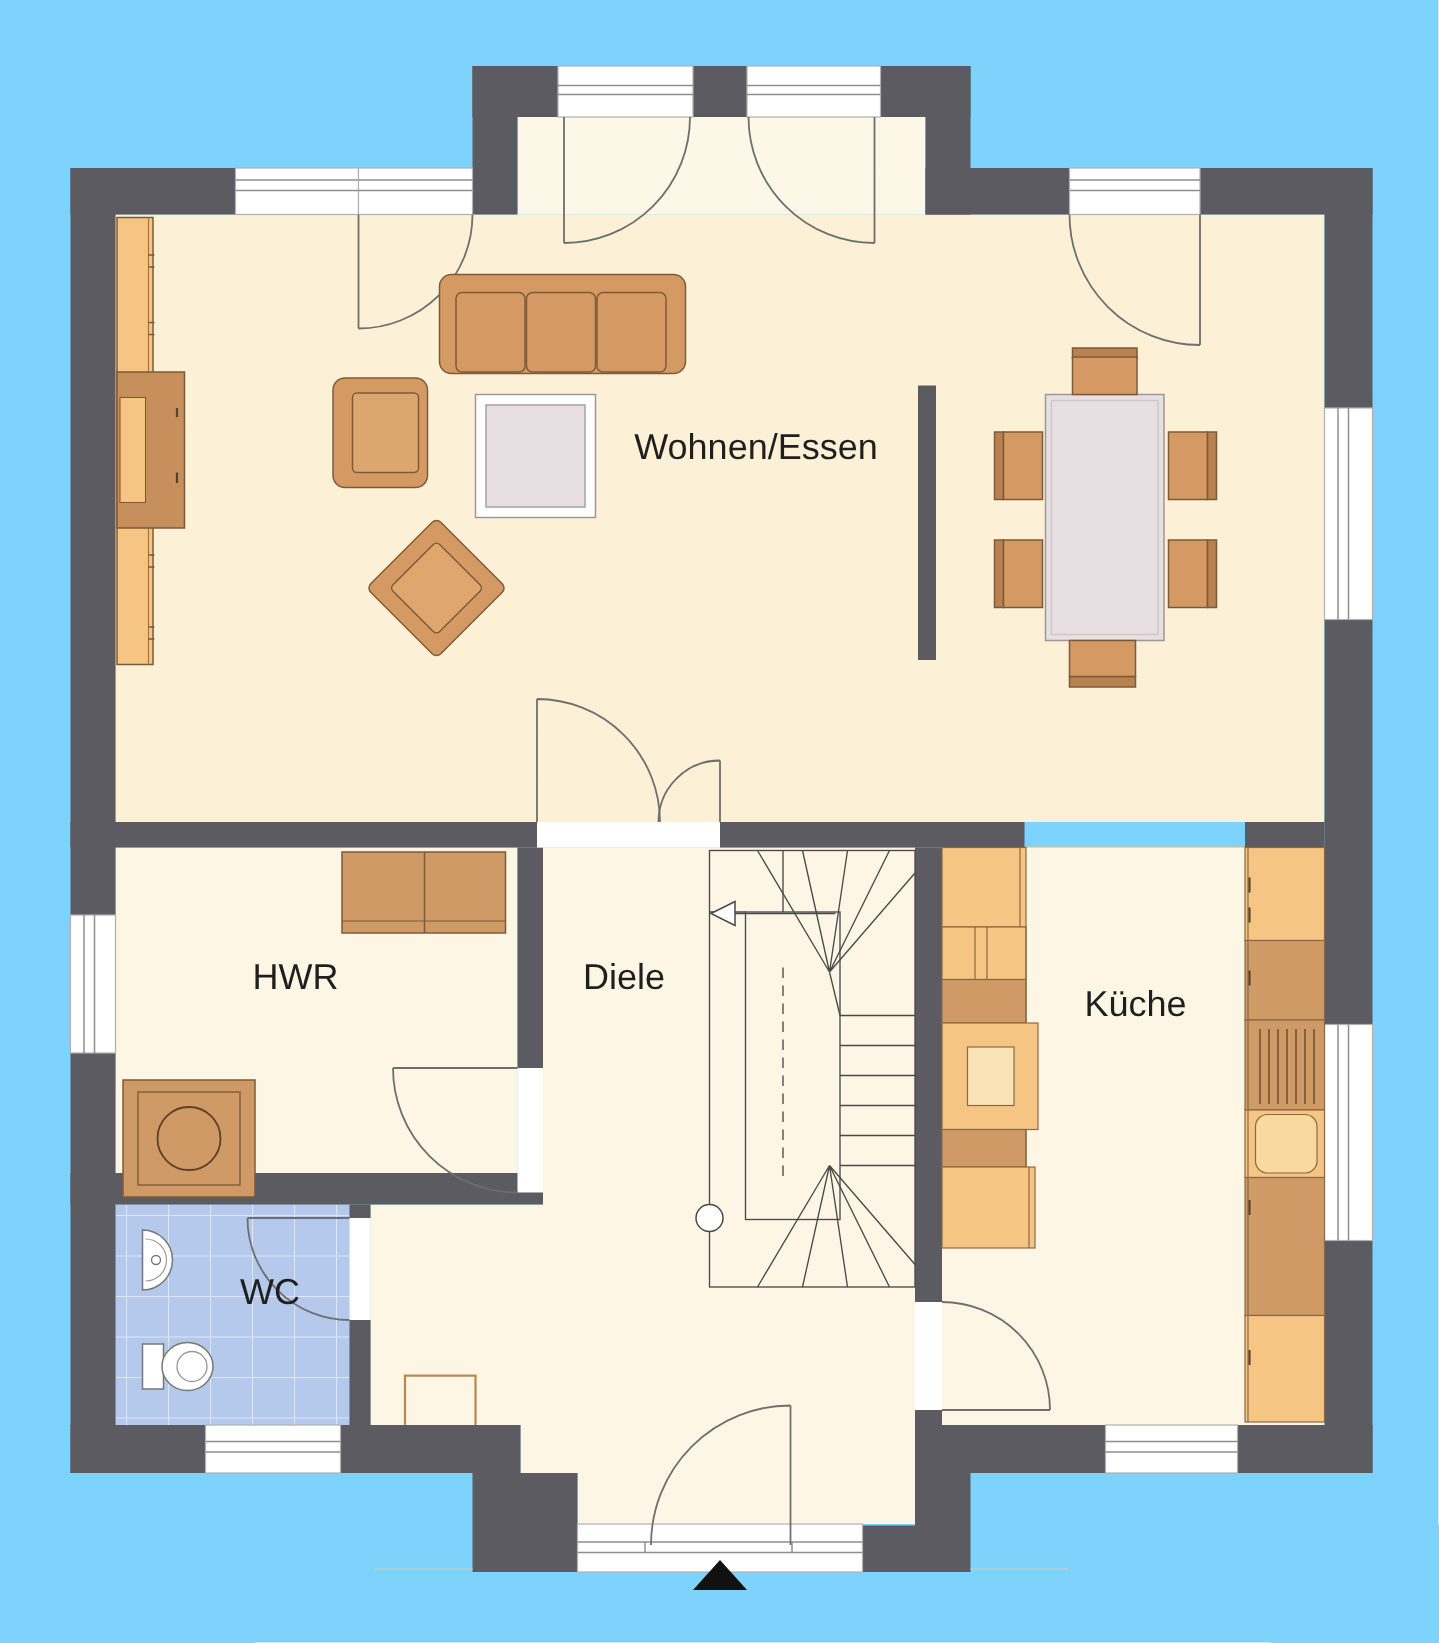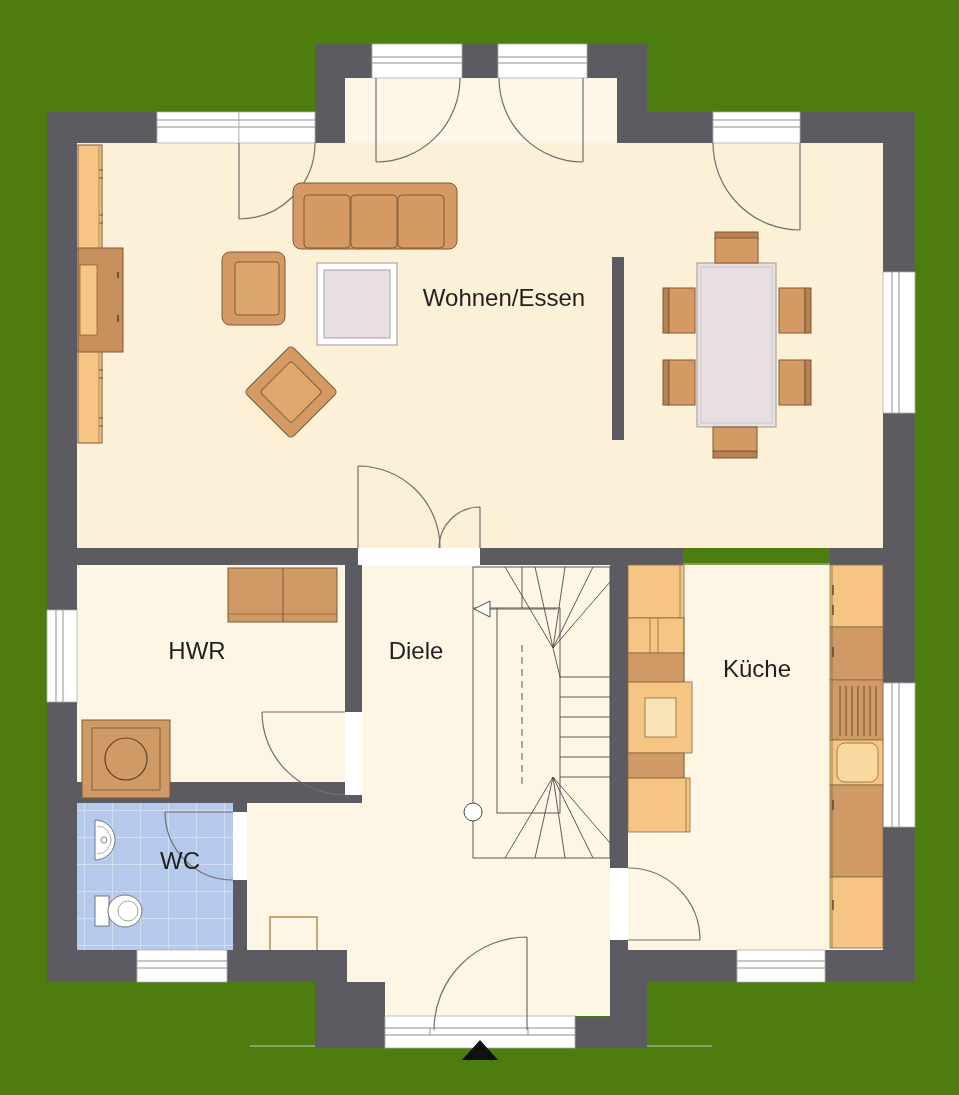--- a/index.html
+++ b/index.html
@@ -1,16 +1,16 @@
 <!DOCTYPE html>
 <html><head>
 <meta charset="utf-8">
 <style>
   html,body{margin:0;padding:0;background:#ffffff;}
-  .plan-wrap{position:relative;width:959px;height:1095px;background:#4d7c0f;overflow:hidden;
+  .plan-wrap{position:relative;width:959px;height:1095px;background:#7dd3fc;overflow:hidden;
              font-family:"Liberation Sans", sans-serif;}
   .plan-wrap svg{position:absolute;left:0;top:0;}
   text.room-label{font-family:"Liberation Sans", sans-serif;font-size:24px;fill:#1f1f1f;}
   .wall{fill:#5b5b61;}
   .winline{stroke:#8f8f8f;stroke-width:1;fill:none;}
   .winbox{fill:#ffffff;stroke:#b0b0b0;stroke-width:0.8;}
   .doorarc{stroke:#6f6f6f;stroke-width:1.2;fill:none;}
   .stair{stroke:#4a4a4a;stroke-width:0.9;fill:none;}
   .furn-outline{stroke:#7d5b39;stroke-width:1;}
   .kcab{stroke:#8a6a45;stroke-width:0.8;}

